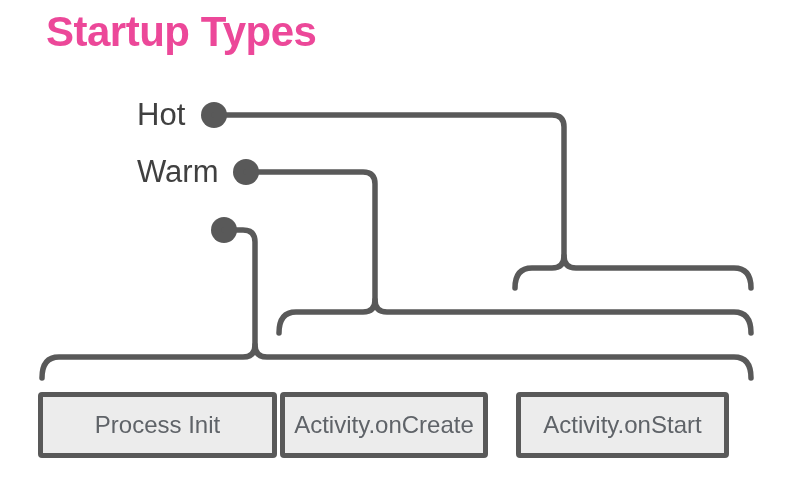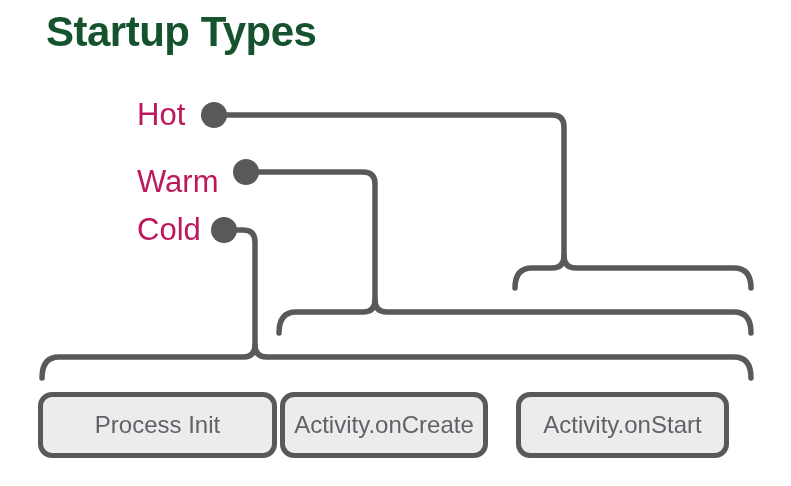--- a/index.html
+++ b/index.html
@@ -15,34 +15,34 @@
     background: #ffffff;
     overflow: hidden;
   }
   .title {
     position: absolute;
     left: 46px;
     top: 8px;
     font-size: 42px;
     font-weight: 700;
     letter-spacing: -0.5px;
-    color: #14532d;
+    color: #ec4899;
     white-space: nowrap;
   }
   .type-label {
     position: absolute;
     left: 137px;
     font-size: 31px;
     font-weight: 400;
-    color: #be185d;
+    color: #404040;
     line-height: 36px;
     white-space: nowrap;
   }
   .type-label.hot  { top: 97px;  }
-  .type-label.warm { top: 154px; margin-top: 10px; }
+  .type-label.warm { top: 154px; }
   .type-label.cold { top: 212px; }
   .diagram-svg {
     position: absolute;
     left: 0;
     top: 0;
     width: 791px;
     height: 486px;
   }
   .diagram-svg path {
     fill: none;
@@ -55,42 +55,41 @@
     fill: #595959;
     stroke: none;
   }
   .stage-box {
     position: absolute;
     top: 392px;
     height: 66px;
     box-sizing: border-box;
     background: #ececec;
     border: 5px solid #595959;
-    border-radius: 14px;
+    border-radius: 4px;
     display: flex;
     align-items: center;
     justify-content: center;
     font-size: 24px;
     color: #5f6368;
     white-space: nowrap;
   }
   .stage-box.process-init      { left: 38px;  width: 239px; }
   .stage-box.activity-oncreate { left: 280px; width: 208px; }
   .stage-box.activity-onstart  { left: 516px; width: 213px; }
 </style>
 </head>
 <body>
 
 <div class="canvas">
 
   <div class="title">Startup Types</div>
 
   <div class="type-label hot">Hot</div>
   <div class="type-label warm">Warm</div>
-  <div class="type-label cold">Cold</div>
 
   <svg class="diagram-svg" viewBox="0 0 791 486">
 
     <circle cx="214" cy="115" r="13"></circle>
     <path d="M 214 115 H 552 Q 564 115 564 127 V 256"></path>
     <path d="M 515 288 Q 515 268 532 268 H 552 Q 564 268 564 256 M 564 256 Q 564 268 576 268 H 734 Q 751 268 751 288"></path>
 
     <circle cx="246" cy="172" r="13"></circle>
     <path d="M 246 172 H 363 Q 375 172 375 184 V 300"></path>
     <path d="M 279 333 Q 279 312 296 312 H 363 Q 375 312 375 300 M 375 300 Q 375 312 387 312 H 734 Q 751 312 751 333"></path>

